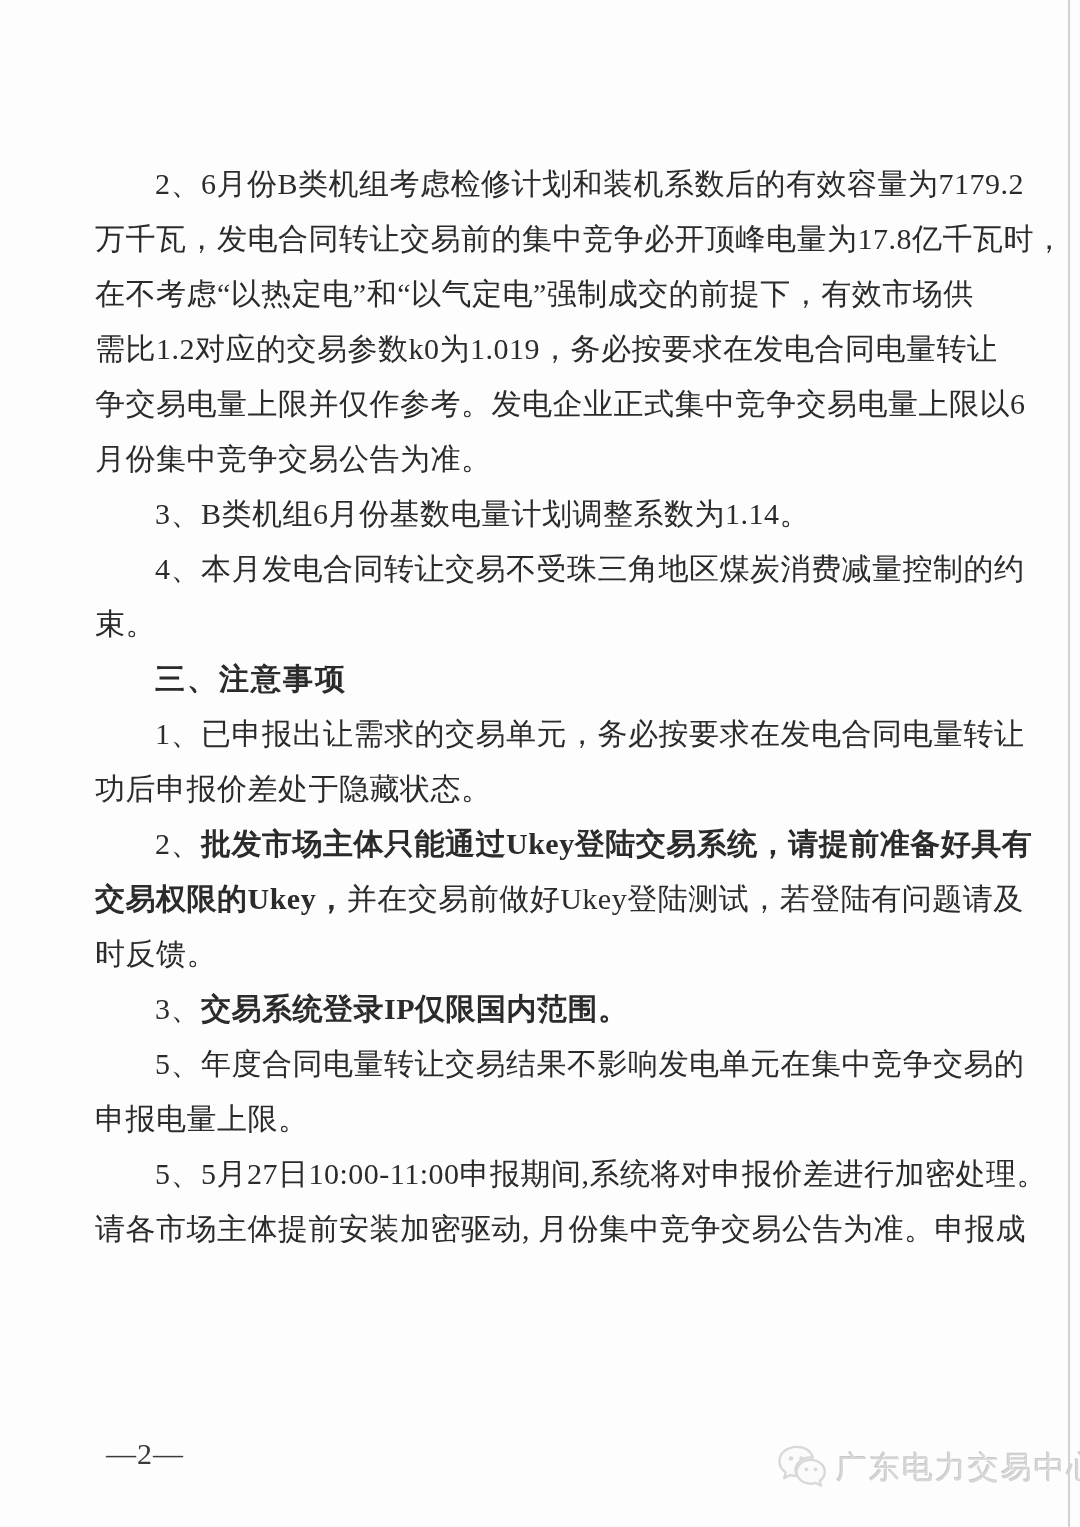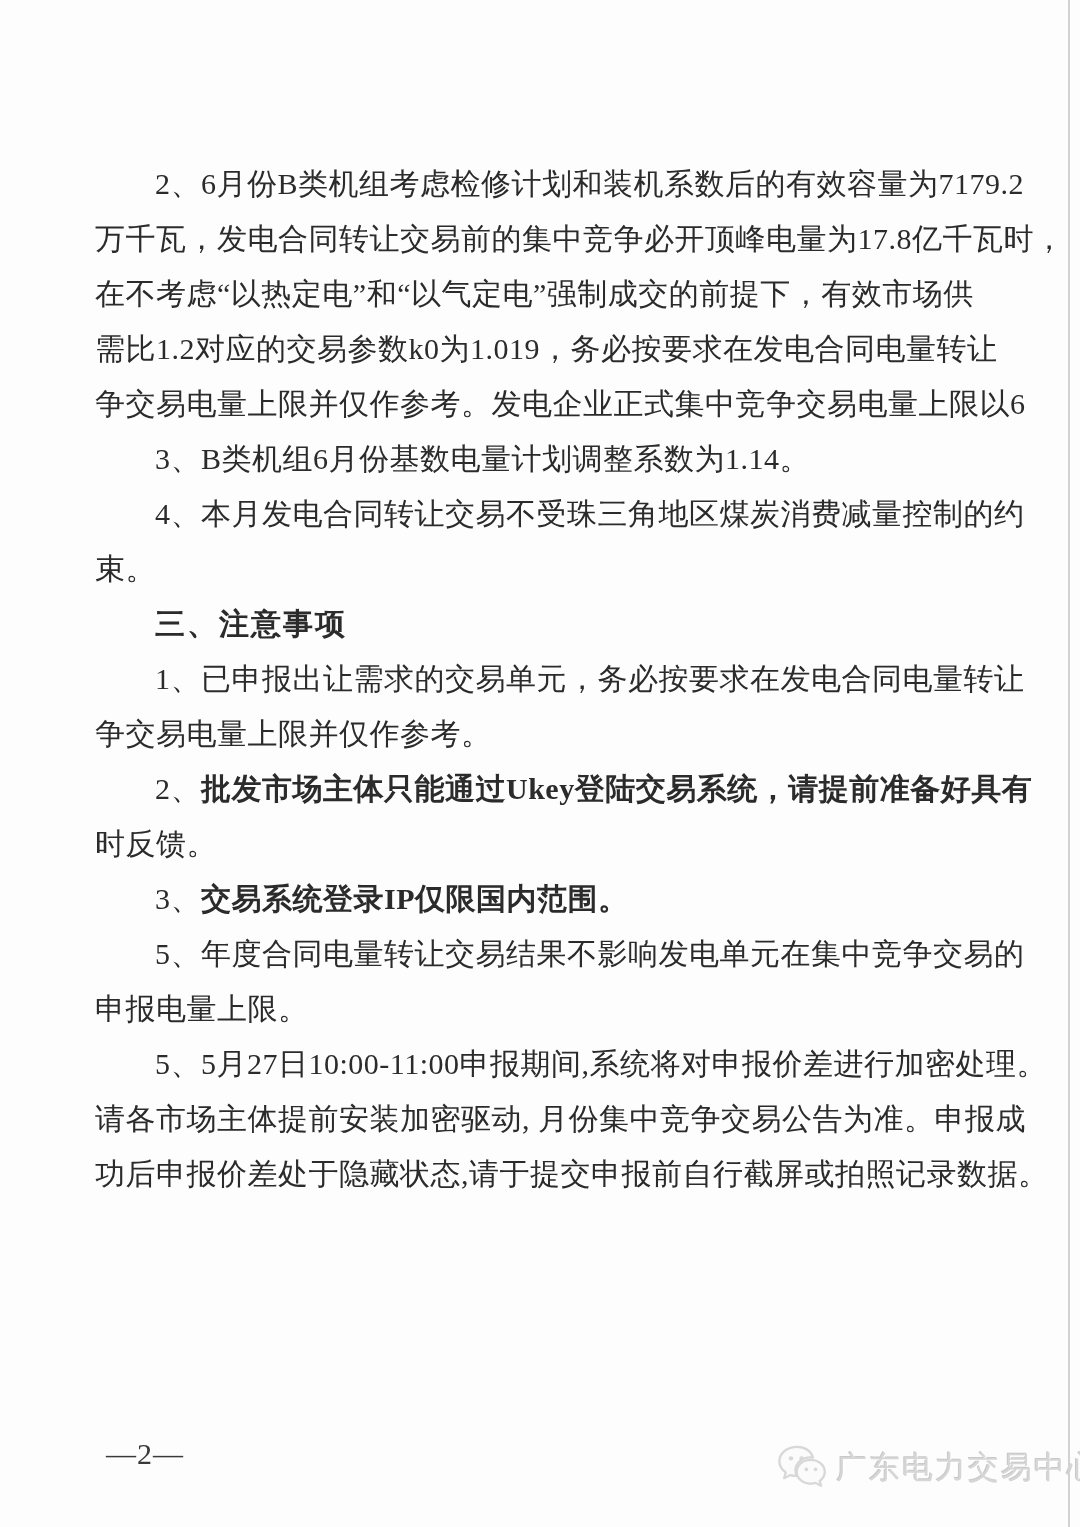--- a/index.html
+++ b/index.html
@@ -49,34 +49,35 @@
 <body>
 
 <div class="page">
 
   <div class="content">
       <div class="line indent"><span class="run">2、6月份B类机组考虑检修计划和装机系数后的有效容量为7179.2</span></div>
       <div class="line"><span class="run">万千瓦，发电合同转让交易前的集中竞争必开顶峰电量为17.8亿千瓦时，</span></div>
       <div class="line"><span class="run">在不考虑“以热定电”和“以气定电”强制成交的前提下，有效市场供</span></div>
       <div class="line"><span class="run">需比1.2对应的交易参数k0为1.019，务必按要求在发电合同电量转让</span></div>
       <div class="line"><span class="run">争交易电量上限并仅作参考。发电企业正式集中竞争交易电量上限以6</span></div>
+      <div class="line"><span class="run">月份集中竞争交易公告为准。</span></div>
       <div class="line indent"><span class="run">3、B类机组6月份基数电量计划调整系数为1.14。</span></div>
       <div class="line indent"><span class="run">4、本月发电合同转让交易不受珠三角地区煤炭消费减量控制的约</span></div>
       <div class="line"><span class="run">束。</span></div>
       <div class="line indent heading"><span class="run-bold">三、注意事项</span></div>
       <div class="line indent"><span class="run">1、已申报出让需求的交易单元，务必按要求在发电合同电量转让</span></div>
-      <div class="line"><span class="run">争交易电量上限并仅作参考。</span></div>
+      <div class="line"><span class="run">功后申报价差处于隐藏状态。</span></div>
       <div class="line indent"><span class="run">2、</span><span class="run-bold">批发市场主体只能通过Ukey登陆交易系统，请提前准备好具有</span></div>
+      <div class="line"><span class="run-bold">交易权限的Ukey，</span><span class="run">并在交易前做好Ukey登陆测试，若登陆有问题请及</span></div>
       <div class="line"><span class="run">时反馈。</span></div>
       <div class="line indent"><span class="run">3、</span><span class="run-bold">交易系统登录IP仅限国内范围。</span></div>
       <div class="line indent"><span class="run">5、年度合同电量转让交易结果不影响发电单元在集中竞争交易的</span></div>
       <div class="line"><span class="run">申报电量上限。</span></div>
       <div class="line indent"><span class="run">5、5月27日10:00-11:00申报期间,系统将对申报价差进行加密处理。</span></div>
       <div class="line"><span class="run">请各市场主体提前安装加密驱动, 月份集中竞争交易公告为准。申报成</span></div>
-      <div class="line"><span class="run">功后申报价差处于隐藏状态,请于提交申报前自行截屏或拍照记录数据。</span></div>
     </div>
 
   <div class="page-number">—2—</div>
 
   <div class="watermark">
     <span class="wm-icon">
       <svg viewBox="0 0 56 52" width="54" height="52">
         <g fill="#fbfbfb" stroke="#d4d4d4" stroke-width="2.4" stroke-linejoin="round">
           <path d="M22 4 C11 4 3.5 10.8 3.5 19 c0 4.7 2.6 8.8 6.6 11.5 L8.4 36.6 l6.6-3.3 c2.1.6 4.4.9 6.8.8 -1-1.7-1.6-3.6-1.6-5.6 0-7.6 7-13.6 15.4-13.6.9 0 1.8.1 2.7.2 C36.6 8.4 30 4 22 4 z"></path>
           <path d="M36 17.5 c-8.2 0-14.6 5.6-14.6 12.4 0 6.9 6.4 12.4 14.6 12.4 1.8 0 3.5-.3 5.1-.8 l5.7 2.9 -1.5-4.9 c3.3-2.3 5.3-5.8 5.3-9.6 0-6.8-6.4-12.4-14.6-12.4 z"></path>

